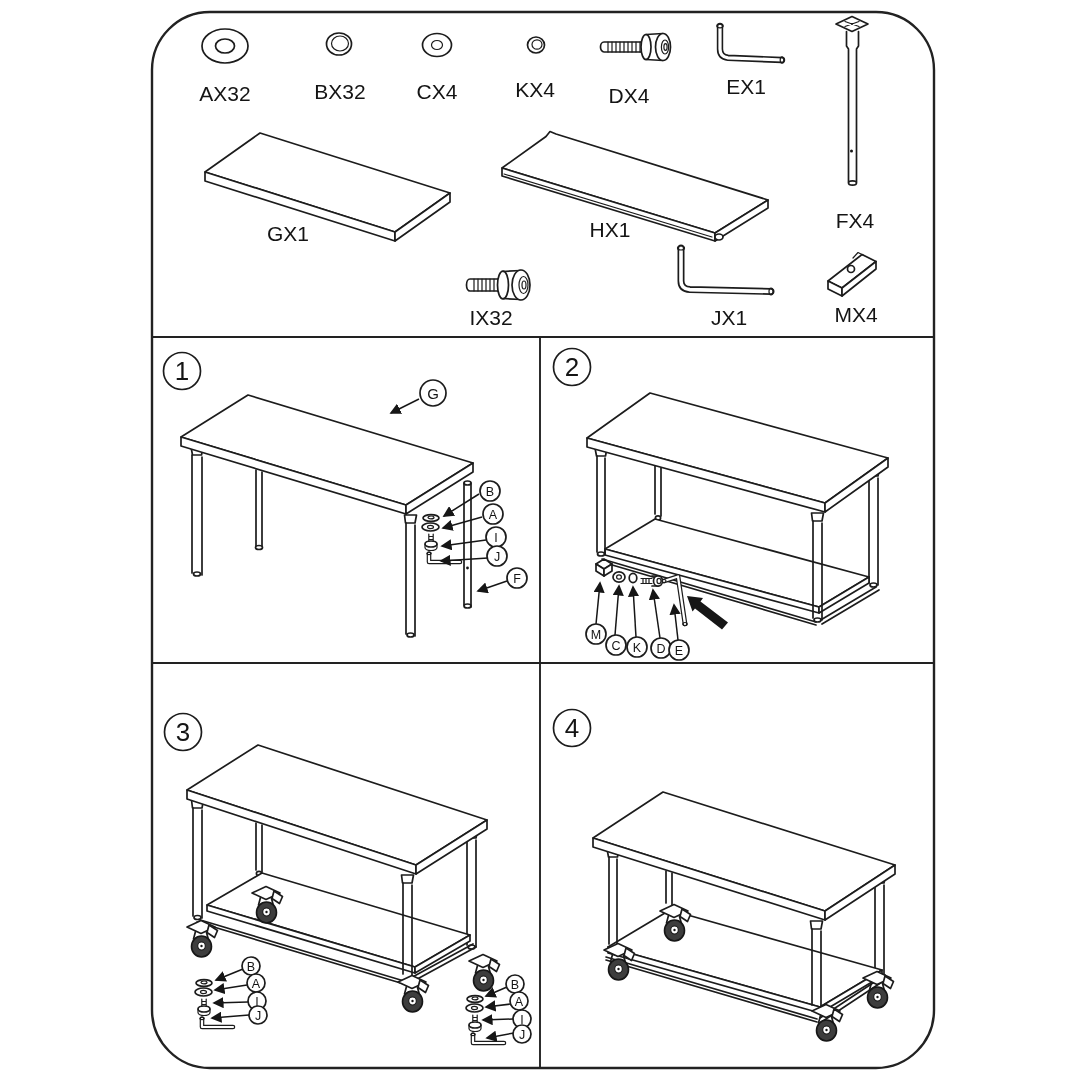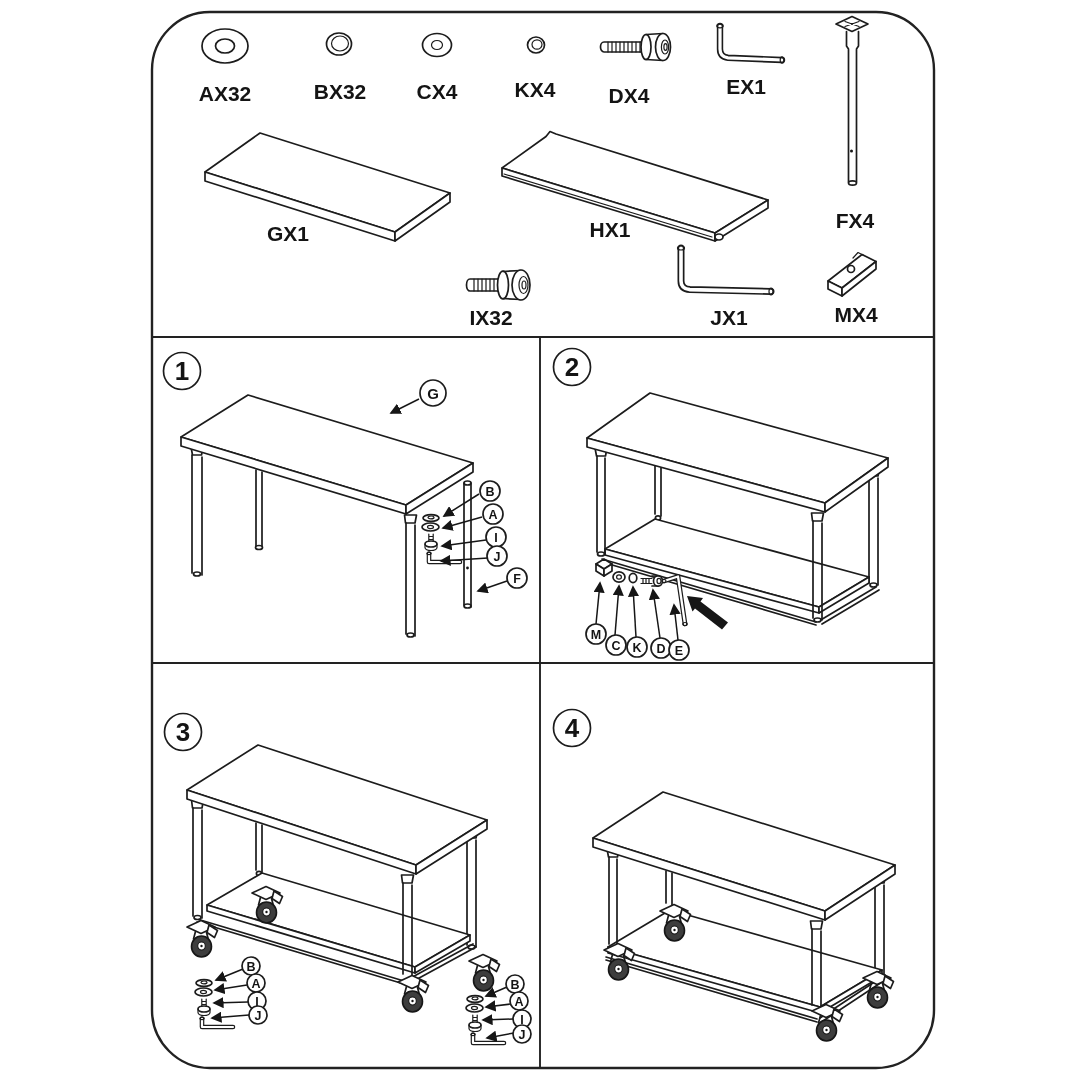--- a/index.html
+++ b/index.html
@@ -1,17 +1,17 @@
 <!DOCTYPE html>
 <html><head>
 <meta charset="utf-8">
 <style>
   html,body{margin:0;padding:0;background:#fff;}
   .canvas{position:relative;width:1080px;height:1080px;background:#fff;overflow:hidden;
-          font-family:"Liberation Sans",sans-serif;font-weight:bold;}
+          font-family:"Liberation Sans",sans-serif;}
   svg{position:absolute;left:0;top:0;}
   .face{fill:#fff;stroke:#1c1c1c;stroke-width:1.7;stroke-linejoin:round;}
   .ln{stroke:#1c1c1c;stroke-width:1.7;fill:none;stroke-linecap:round;stroke-linejoin:round;}
   .thin{stroke-width:1.2;}
   .to{stroke:#1c1c1c;fill:none;stroke-linecap:round;stroke-linejoin:round;}
   .ti{stroke:#fff;fill:none;stroke-linecap:round;stroke-linejoin:round;}
   .al{stroke:#161616;stroke-width:1.5;fill:none;}
   .frame{fill:none;stroke:#222;stroke-width:2.4;}
   .grid{stroke:#222;stroke-width:1.9;}
   .lbl{font-family:"Liberation Sans",sans-serif;font-size:21px;fill:#141414;text-anchor:middle;}

